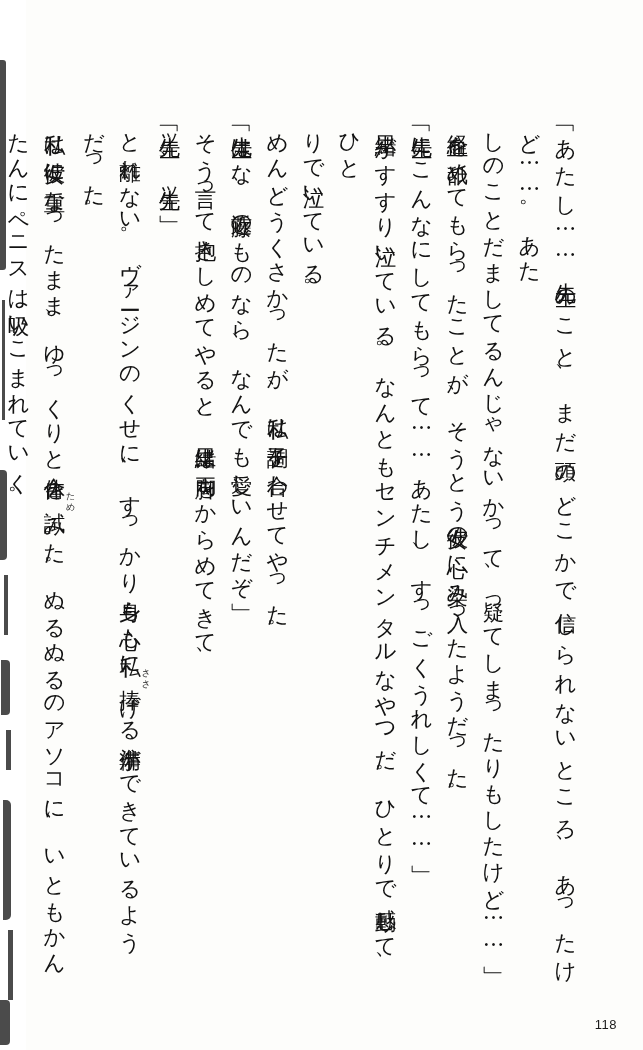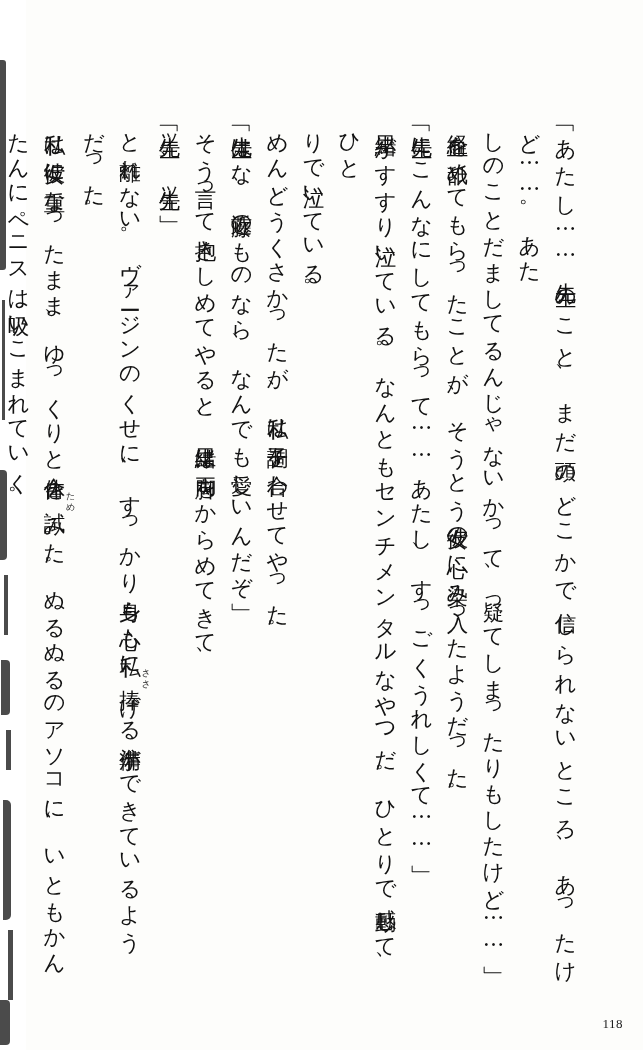--- a/index.html
+++ b/index.html
@@ -66,23 +66,23 @@
 
   ruby { ruby-position: over; }
   rt {
     font-size: 9px;
     letter-spacing: 0;
     color: #222;
   }
 
   .page-number {
     position: absolute;
-    right: 20px;
+    right: 26px;
     bottom: 18px;
-    font-family: Liberation Serif, serif;
+    font-family: Liberation Sans, sans-serif;
     font-size: 13px;
     color: #1a1a1a;
     letter-spacing: 0.5px;
   }
 </style>
 </head>
 <body>
 
 <div class="page">
 

